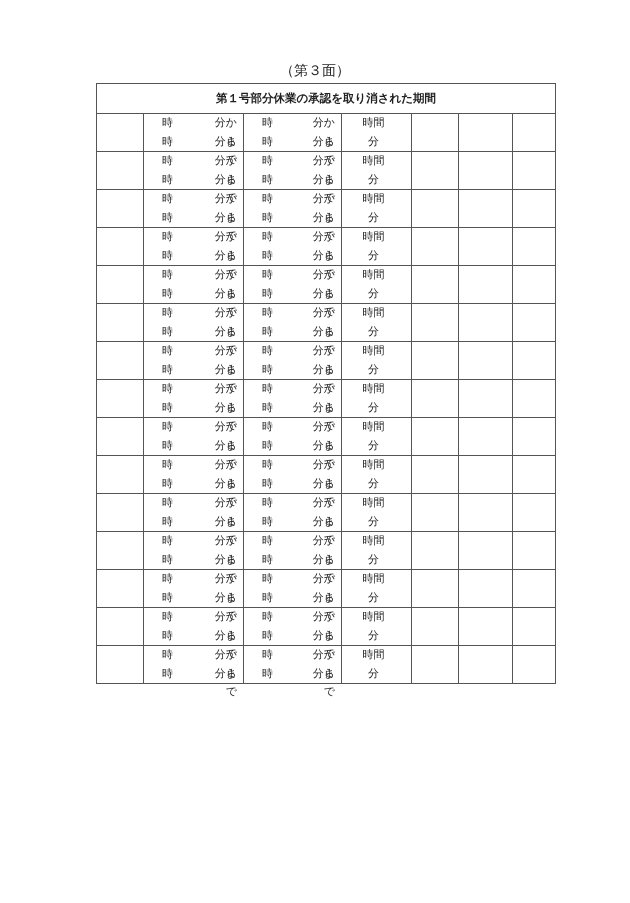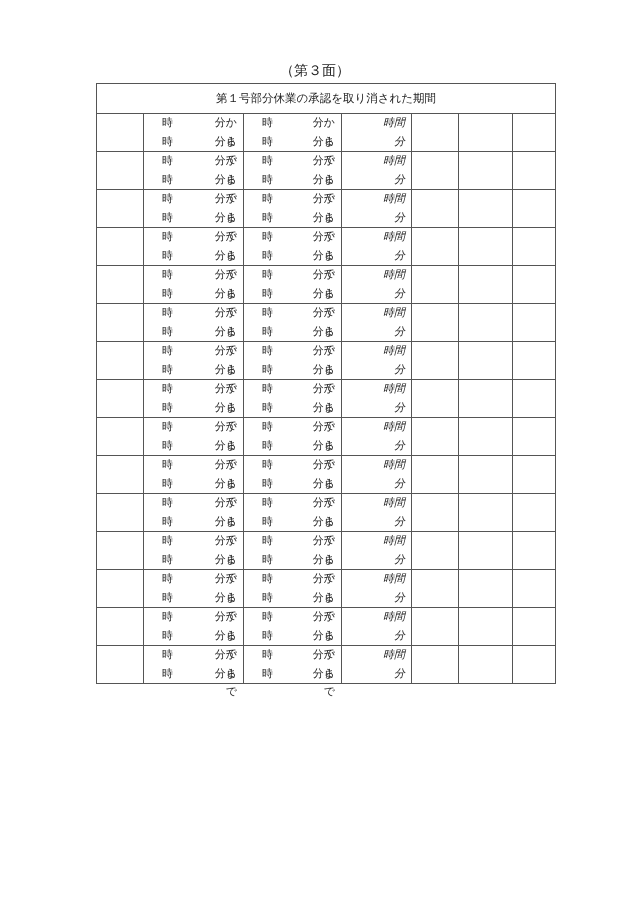--- a/index.html
+++ b/index.html
@@ -1,28 +1,28 @@
 <!DOCTYPE html>
 <html><head>
 <meta charset="utf-8">
 <style>
   html, body { margin:0; padding:0; background:#fff; }
   body { width:630px; height:903px; position:relative; font-family:"DejaVu Serif", serif; color:#222; }
   .face { position:absolute; top:62px; left:0; width:630px; text-align:center; font-size:14px; }
   table { position:absolute; left:96px; top:83px; border-collapse:collapse; table-layout:fixed; width:459px; font-size:11px; }
   td, th { border:1px solid #555; padding:0; font-weight:normal; }
-  .title { height:29px; text-align:center; font-size:11.5px; }
+  .title { height:29px; text-align:center; font-size:11.5px;font-weight:bold; }
   .hdr th { height:38px; text-align:center; vertical-align:middle; }
   .hdr .split { display:flex; justify-content:space-between; padding:0 14px; }
   .hdr .stack { line-height:18px; }
   tr.row td { height:37px; vertical-align:top; }
   .ln { height:18.5px; line-height:18.5px; display:flex; }
   .ji { width:42px; padding-left:18px; }
   .fun { flex:1; text-align:right; padding-right:6px; }
-  .hm { text-align:right; padding-right:6px;font-style:italic; }
+  .hm { text-align:center; padding-right:6px; }
 </style>
 </head>
 <body>
 
 <div class="face">（第３面）</div>
 
 <table>
   <colgroup>
     <col style="width:47px">
       <col style="width:100px">

